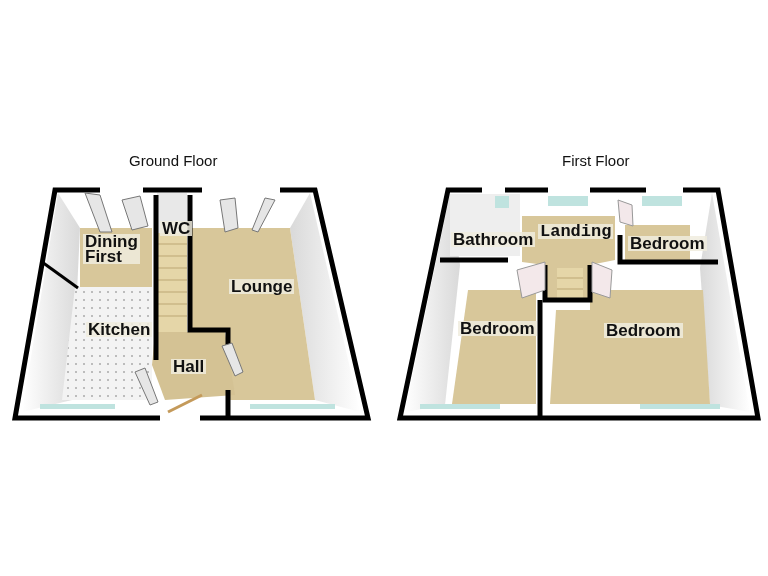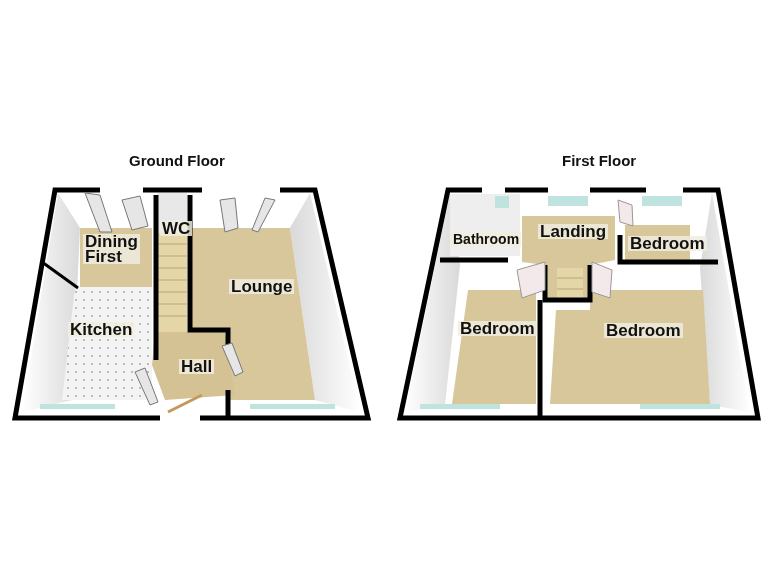--- a/index.html
+++ b/index.html
@@ -1,17 +1,17 @@
 <!DOCTYPE html>
 <html><head>
 <meta charset="utf-8">
 <style>
   html,body{margin:0;padding:0;background:#ffffff;}
   body{width:768px;height:576px;position:relative;overflow:hidden;font-family:"Liberation Sans",sans-serif;}
-  .floor-title{position:absolute;top:152px;font-weight:bold;font-size:15px;color:#111;}
+  .floor-title{position:absolute;top:152px;font-weight:normal;font-size:15px;color:#111;}
   svg{position:absolute;left:0;top:0;}
   .lbl{position:absolute;font-weight:bold;font-size:17px;color:#111;background:rgba(240,236,222,0.85);padding:0 2px;line-height:15px;white-space:nowrap;}
 </style>
 </head>
 <body>
 
 <div class="floor-title" style="left:129px;">Ground Floor</div>
 <div class="floor-title" style="left:562px;">First Floor</div>
 
 <svg width="768" height="576" viewBox="0 0 768 576">
@@ -134,20 +134,20 @@
     </g>
   </g>
 </svg>
 
 <div class="lbl" style="left:83px;top:234px;text-align:left;line-height:15px;">
   <div>Dining</div>
   <div>First</div>
 </div>
 <div class="lbl" style="left:160px;top:221px;">WC</div>
 <div class="lbl" style="left:229px;top:279px;">Lounge</div>
-<div class="lbl" style="left:68px;top:322px;">Kitchen</div>
-<div class="lbl" style="left:179px;top:359px;">Hall</div>
+<div class="lbl" style="left:86px;top:322px;">Kitchen</div>
+<div class="lbl" style="left:171px;top:359px;">Hall</div>
 
-<div class="lbl" style="left:451px;top:232px;font-size:14px;">Bathroom</div>
-<div class="lbl" style="left:538px;top:224px;">Landing</div>
+<div class="lbl" style="left:451px;top:232px;font-size:17px;">Bathroom</div>
+<div class="lbl" style="left:538px;top:224px;font-family:Liberation Mono, monospace;">Landing</div>
 <div class="lbl" style="left:628px;top:236px;">Bedroom</div>
 <div class="lbl" style="left:458px;top:321px;">Bedroom</div>
 <div class="lbl" style="left:604px;top:323px;">Bedroom</div>
 
 </body></html>

